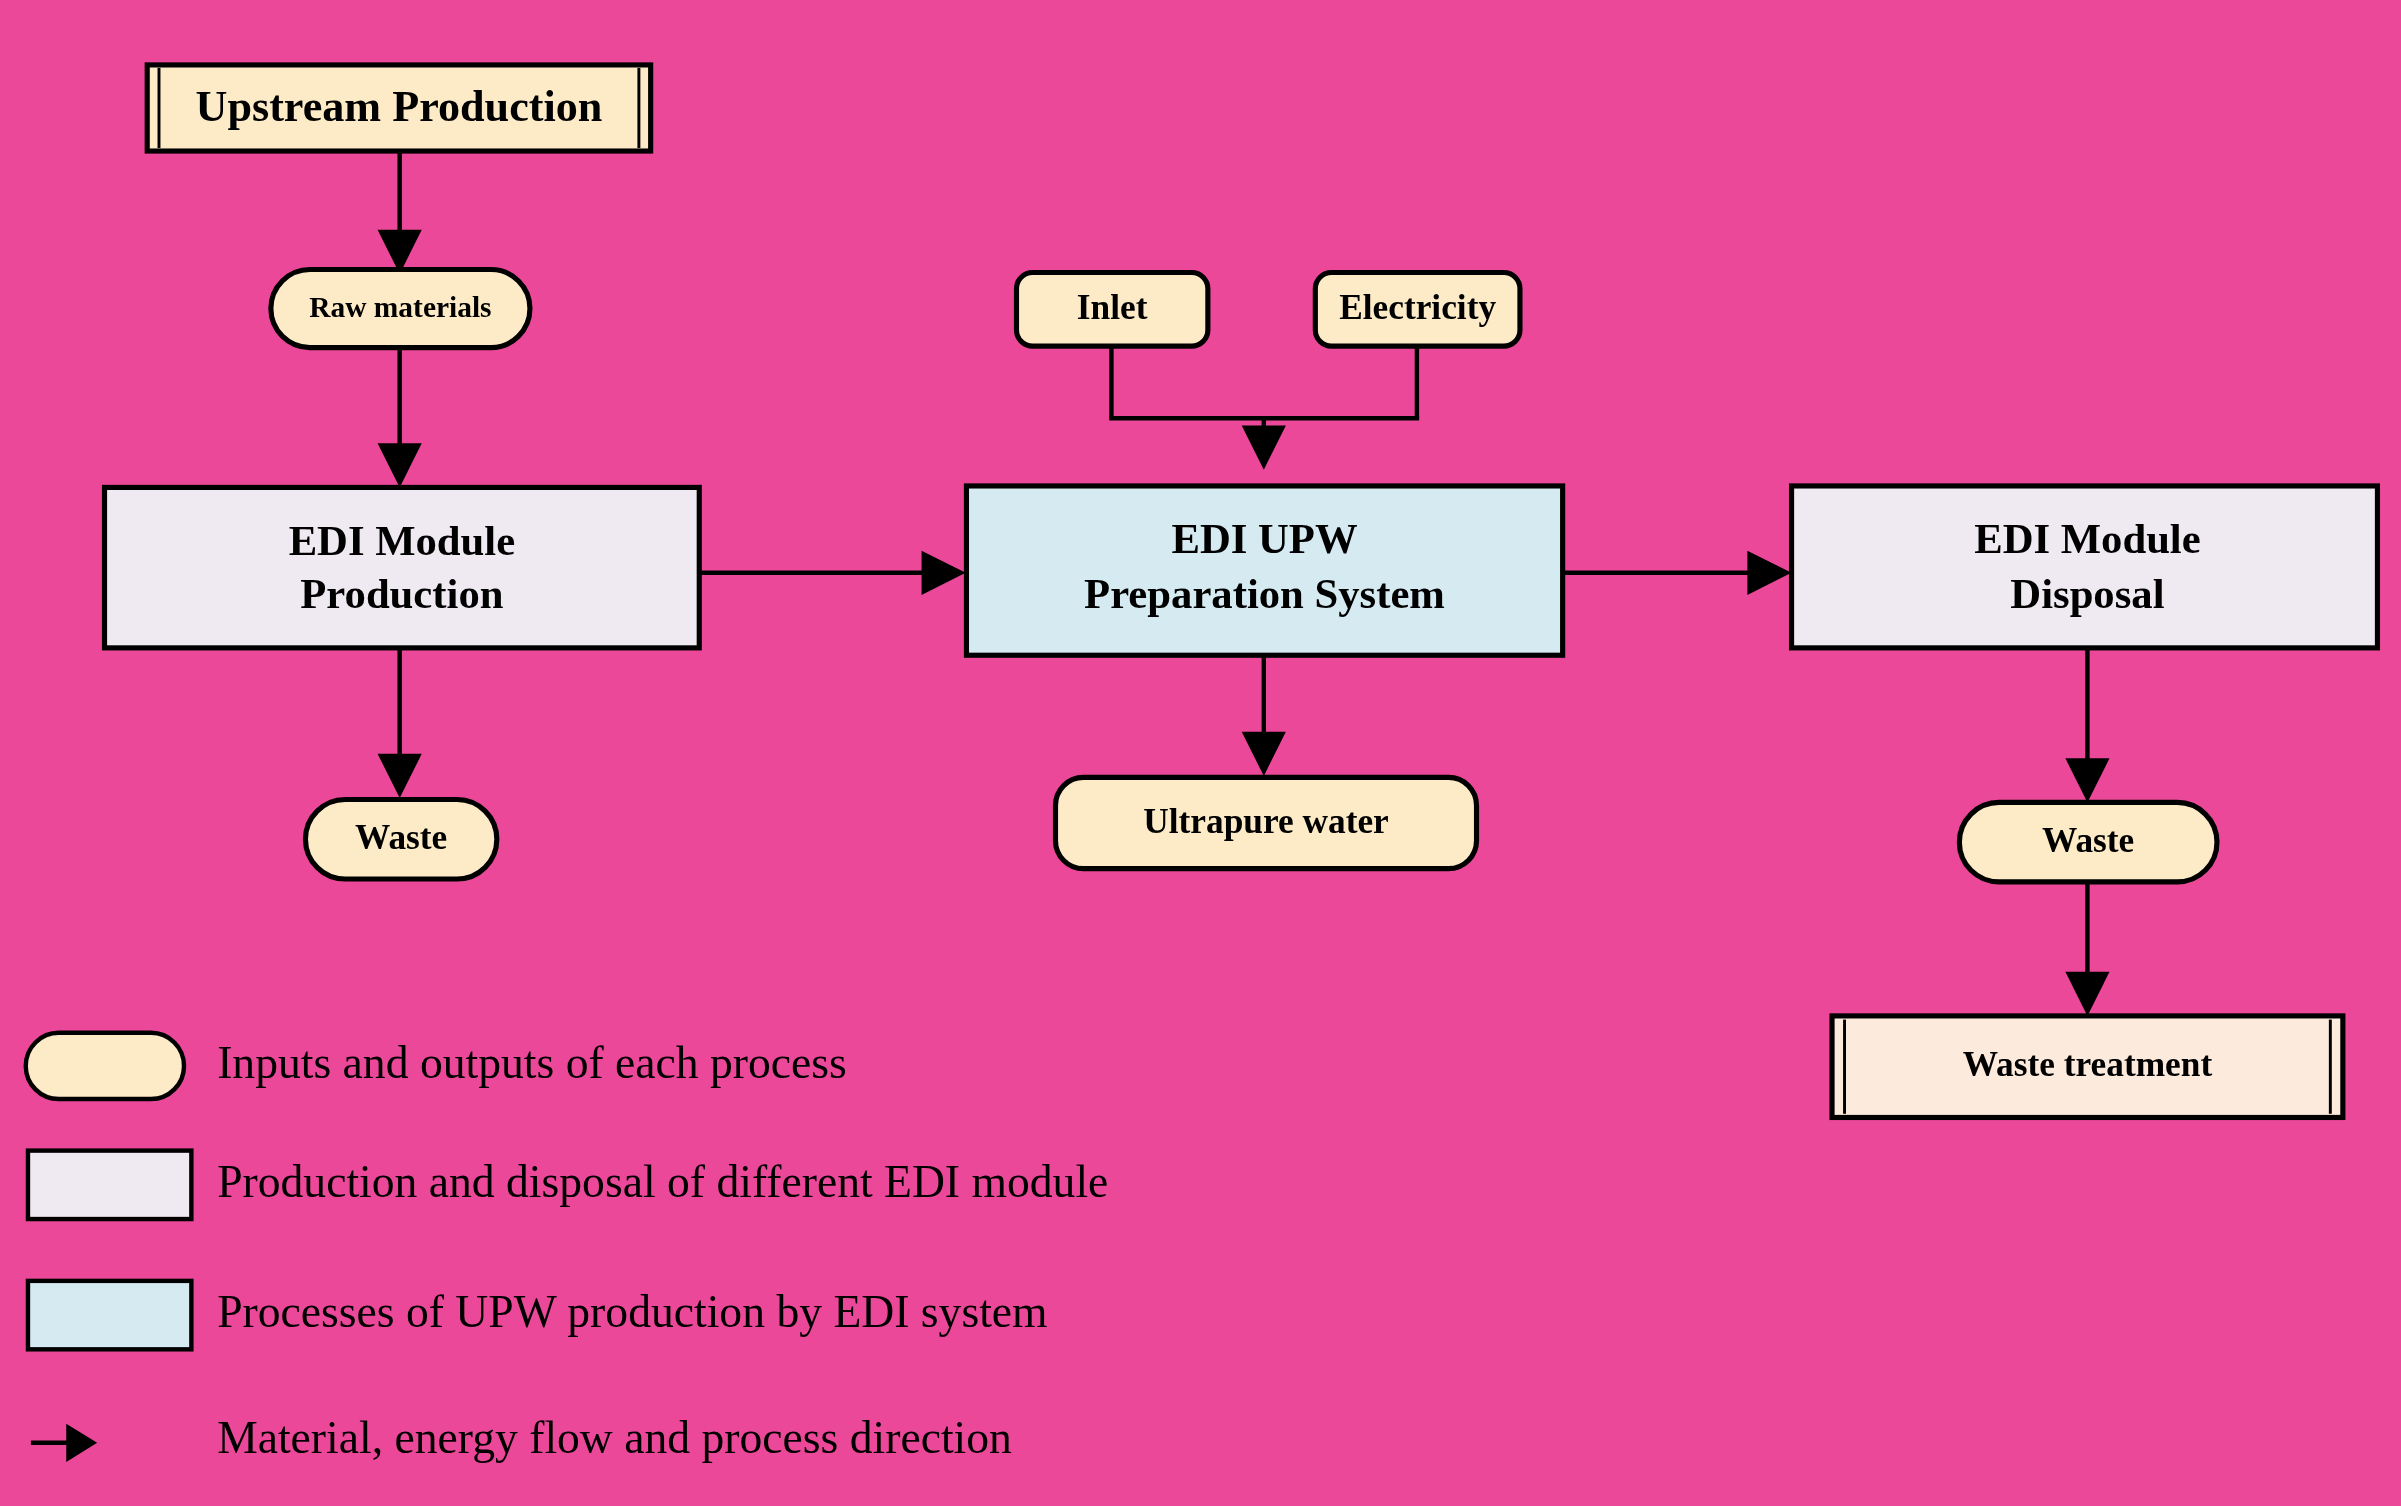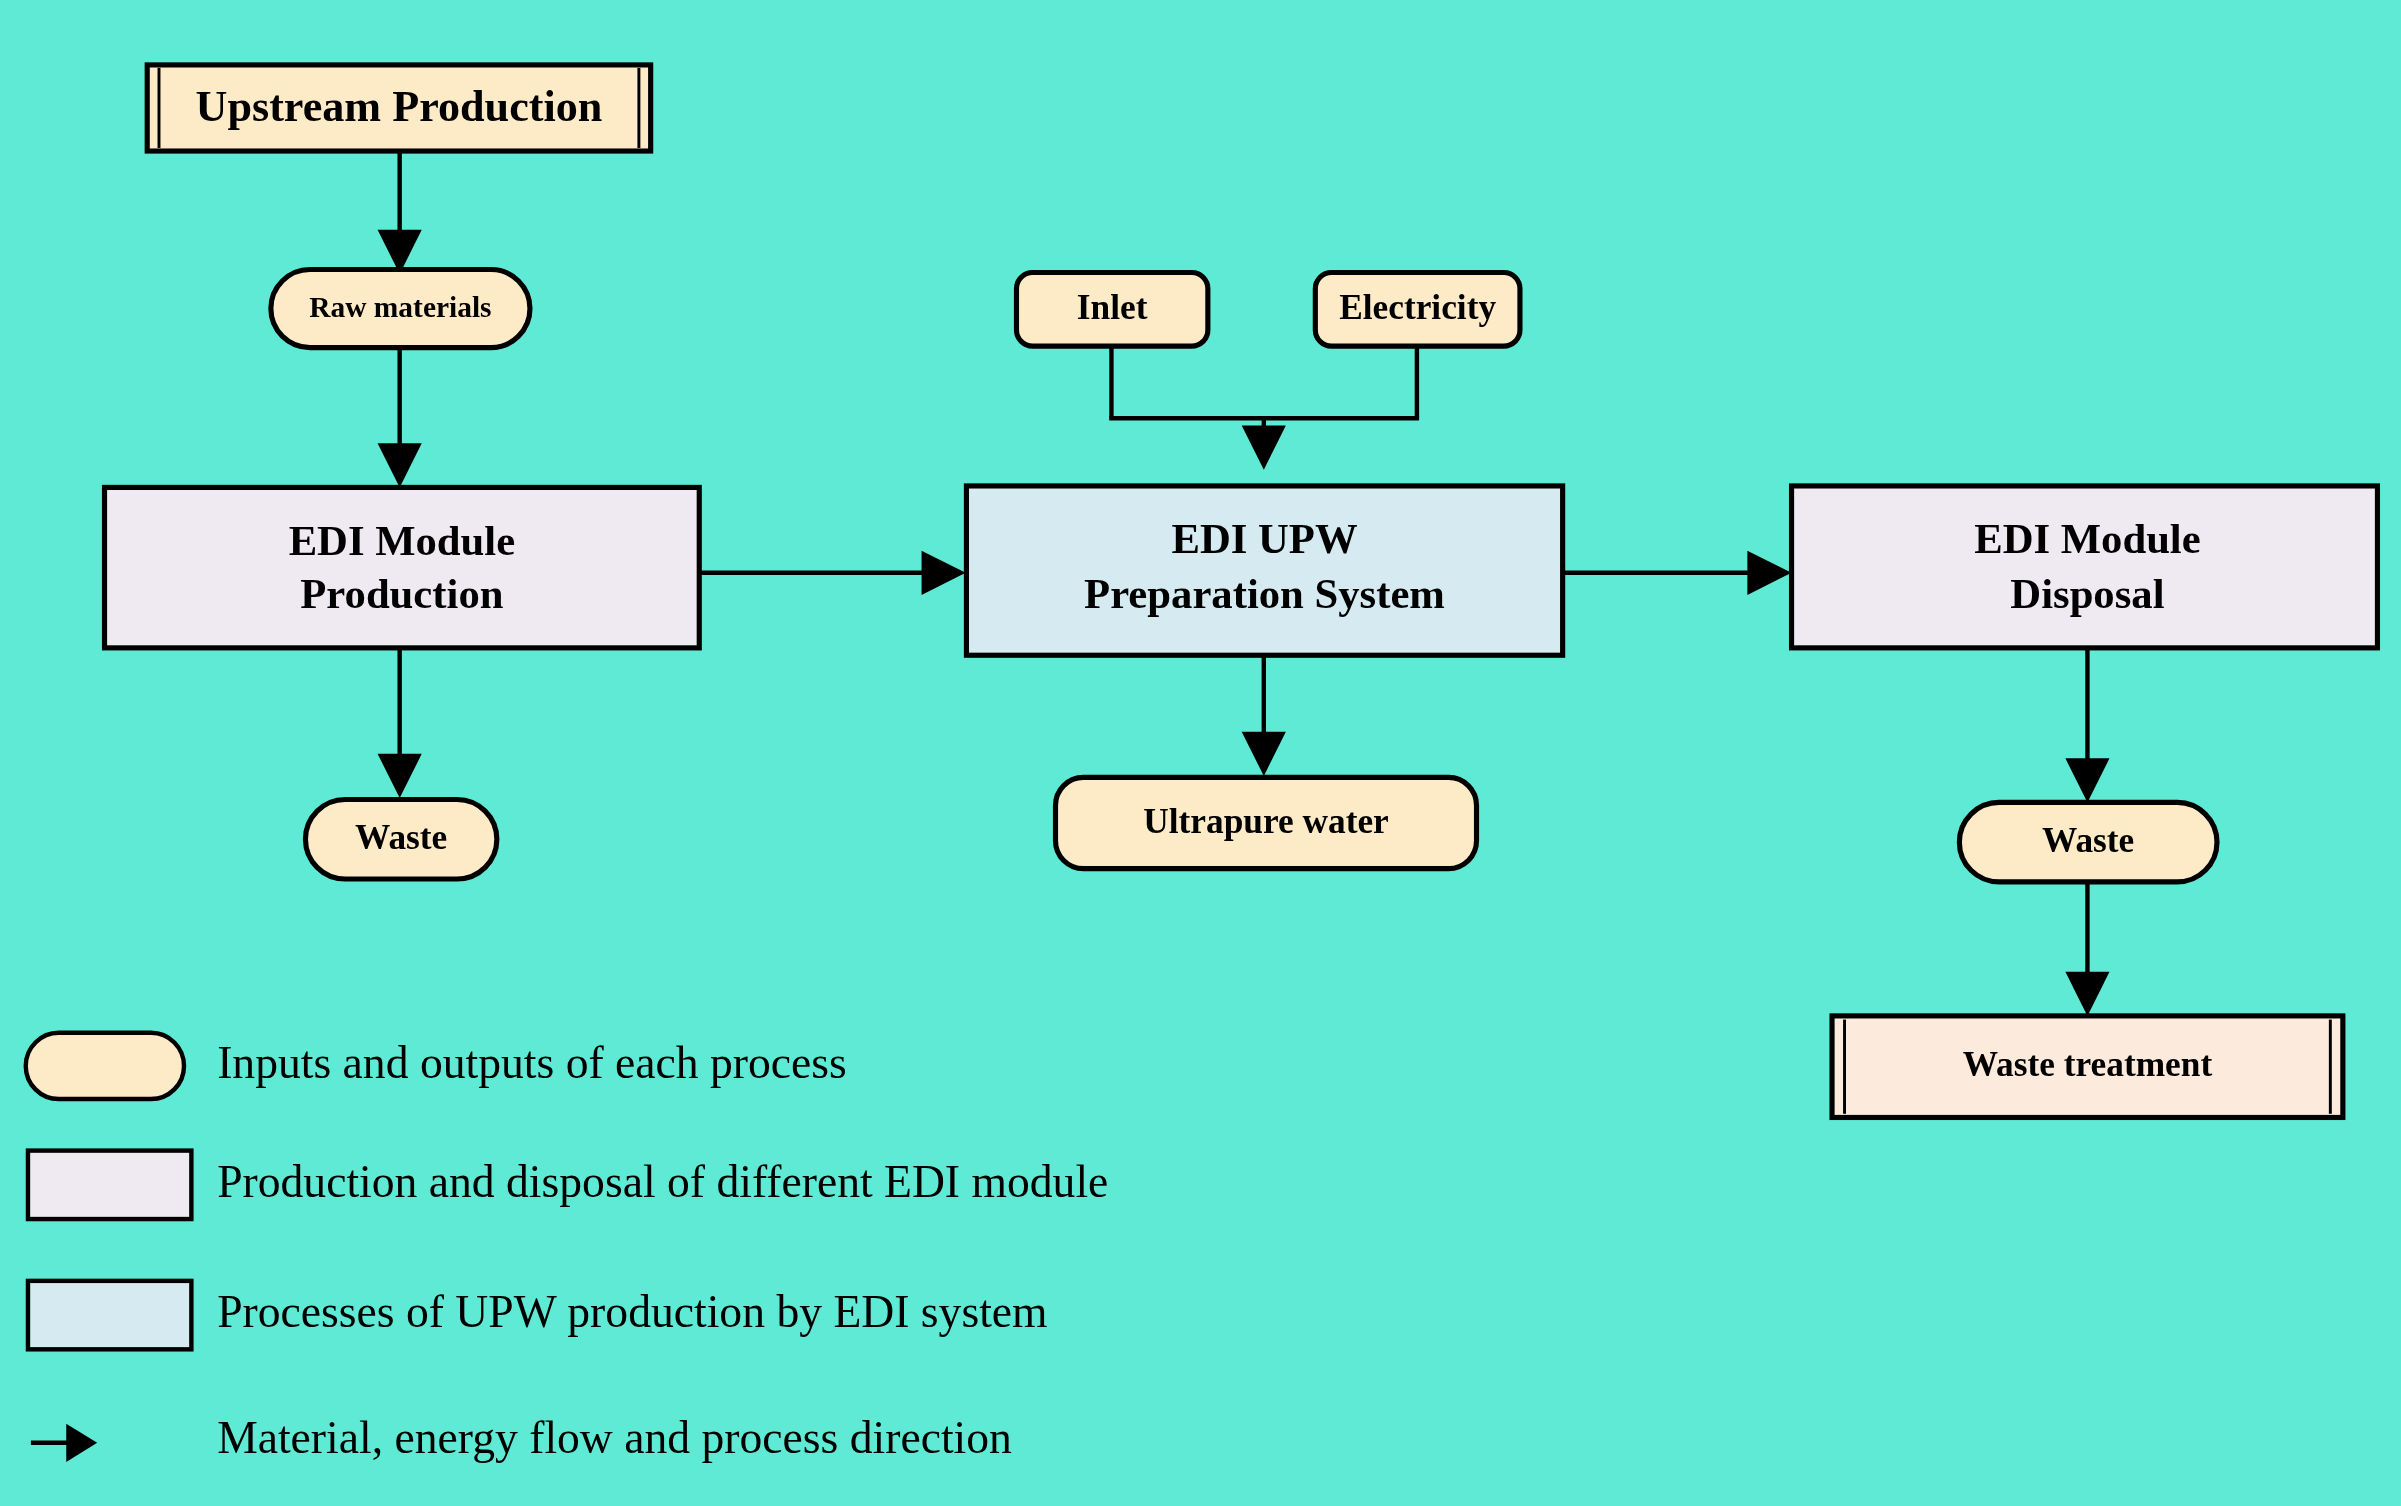--- a/index.html
+++ b/index.html
@@ -10,21 +10,21 @@
   body {
     width: 2401px;
     height: 1507px;
     font-family: "Liberation Serif", "DejaVu Serif", serif;
     overflow: hidden;
   }
   #diagram-root {
     position: relative;
     width: 2401px;
     height: 1507px;
-    background: #5eead4;
+    background: #ec4899;
   }
   svg.flow {
     position: absolute;
     top: 0;
     left: 0;
     width: 2401px;
     height: 1507px;
     display: block;
   }
   .node-rect {

